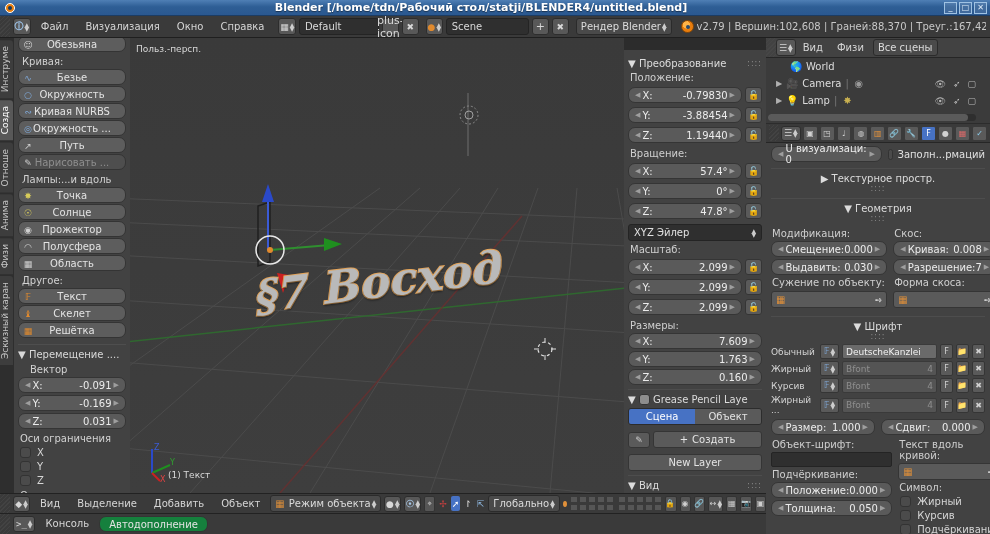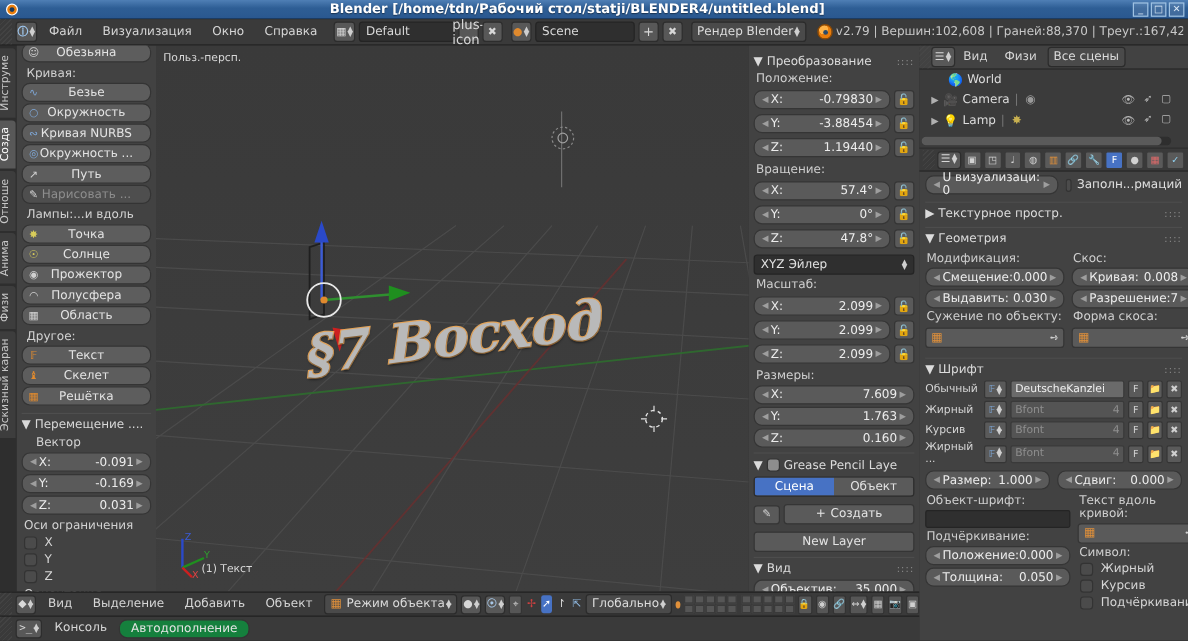--- a/index.html
+++ b/index.html
@@ -153,21 +153,21 @@
     color:#b9b9b9;
     -webkit-text-stroke:2px #e3a45a;
     paint-order:stroke fill;
     transform:rotate(-7deg) skewX(-4deg);
     white-space:nowrap;
     text-shadow:0 2px 2px rgba(0,0,0,.45);
   }
 
   
   .npanel {
-    position:absolute; left:624px; top:38px; width:142px; height:455px;
+    position:absolute; left:624px; top:50px; width:142px; height:455px;
     background:#424242; overflow:hidden; padding:0 4px;
   }
   .np-head {
     font-size:10px; color:#dcdcdc; margin:4px 0 3px 0;
     display:flex; align-items:center; justify-content:space-between;
     border-top:1px solid #4d4d4d; padding-top:4px;
   }
   .np-head:first-child{ border-top:none; }
   .np-sub { font-size:10px; color:#cfcfcf; margin:3px 0 2px 2px; }
   .np-row { display:flex; align-items:center; gap:3px; }
@@ -232,21 +232,21 @@
   .ptab {
     width:15px; height:15px; border-radius:2px; background:#5a5a5a;
     display:flex; align-items:center; justify-content:center;
     font-size:8px; color:#d2d2d2; border:1px solid #3a3a3a;
   }
   .ptab.active { background:#4772c4; color:#fff; }
   .props-body { padding:2px 5px; }
   .p-section {
     font-size:10px; color:#dcdcdc; margin:5px 0 3px 0;
     display:flex; align-items:center; justify-content:space-between;
-    border-top:1px solid #4d4d4d; padding-top:4px;
+    border-top:1px solid #4d4d4d; padding-top:4px;flex-direction:column;
   }
   .dots { color:#8c8c8c; font-size:8px; letter-spacing:1px;}
   .two-col { display:flex; gap:6px; }
   .two-col > div { flex:1; }
   .colhdr { font-size:10px; color:#cfcfcf; margin:2px 0 2px 1px; }
   .fontrow { display:flex; align-items:center; gap:3px; margin:2px 0; }
   .fontrow .fl { width:46px; font-size:9px; color:#d4d4d4; }
   .fsel {
     width:19px; height:15px; background:#5a5a5a; border:1px solid #353535;
     border-radius:2px; display:flex; align-items:center; justify-content:center;

